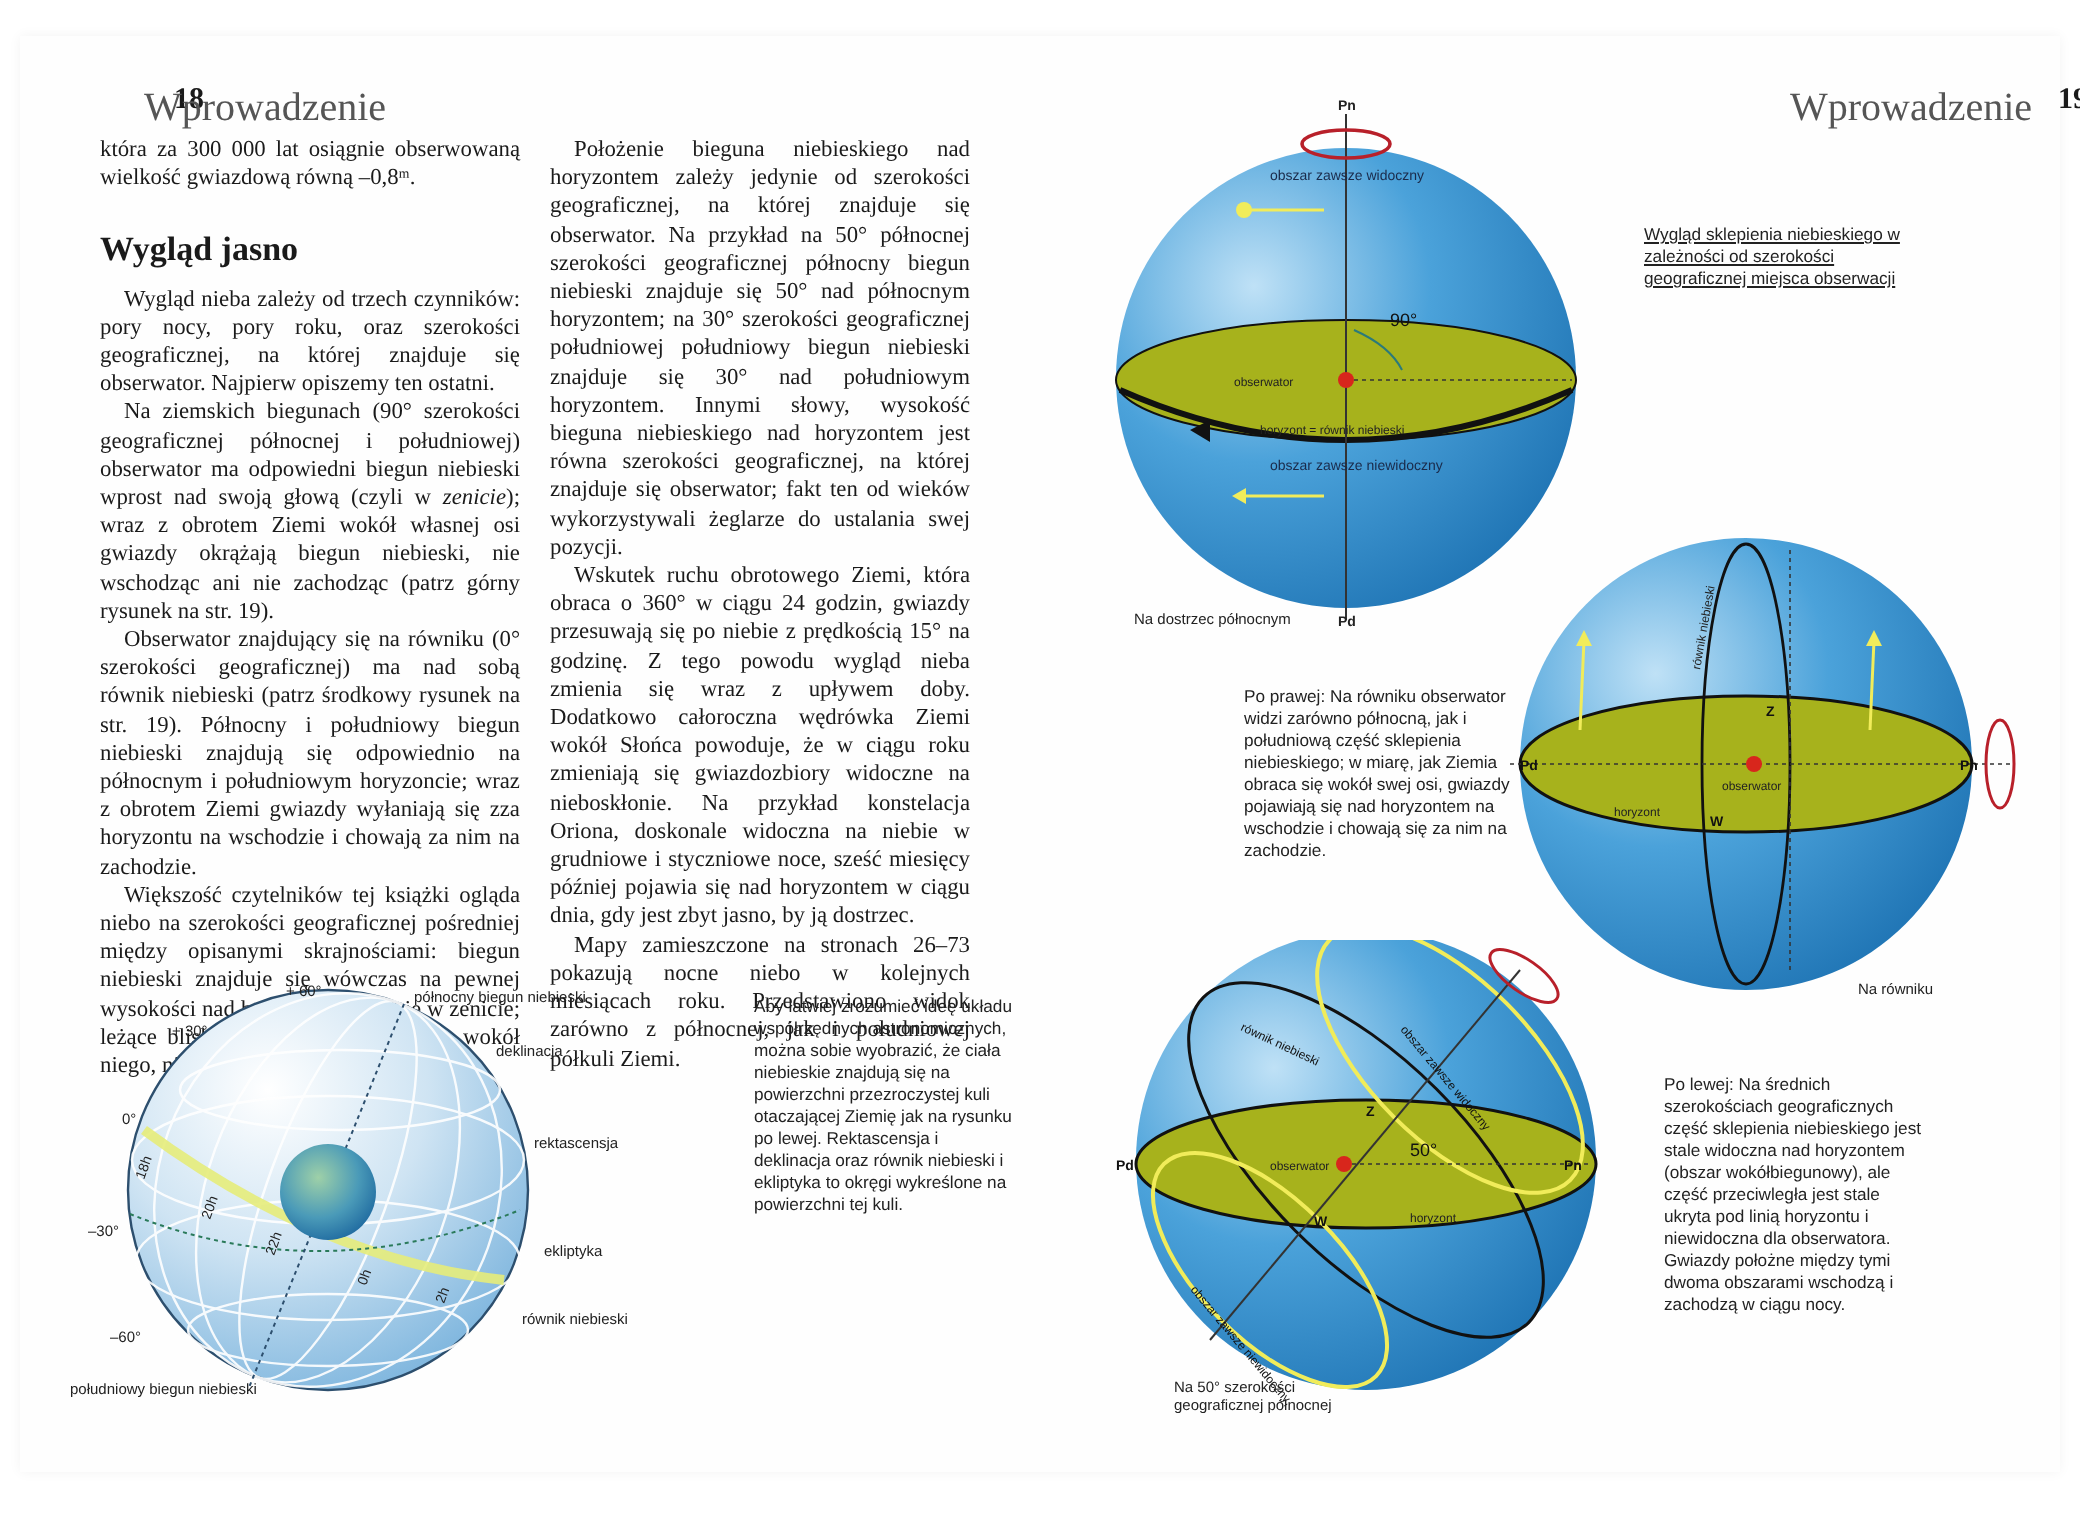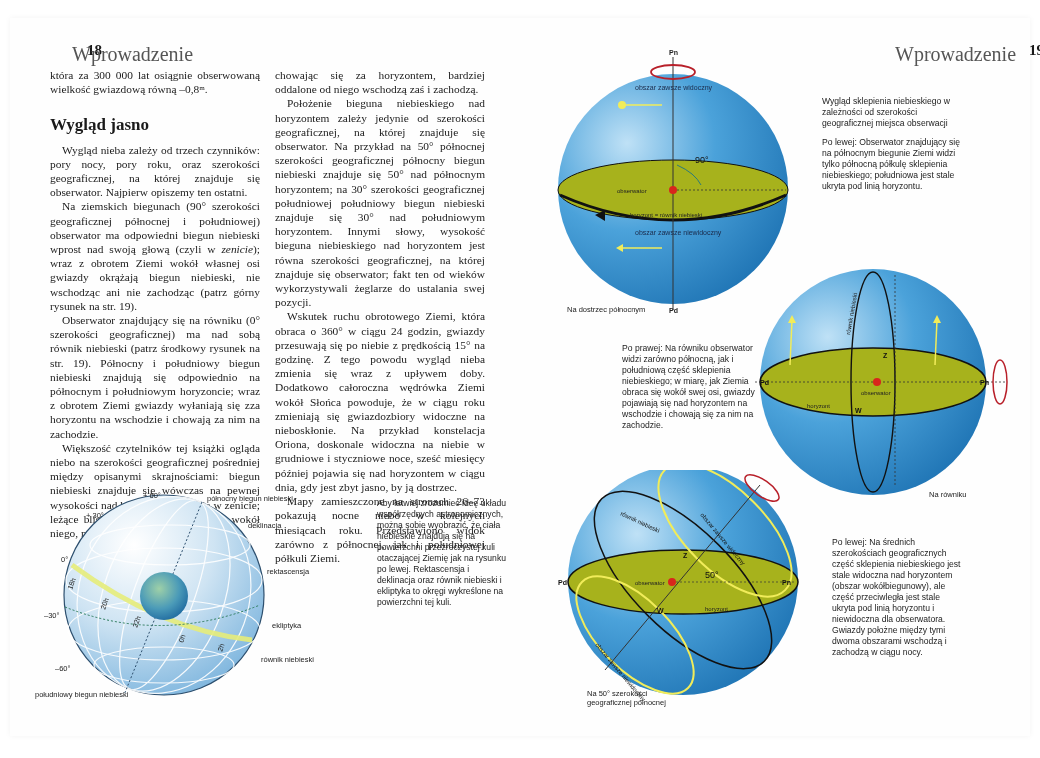--- a/index.html
+++ b/index.html
@@ -5,21 +5,21 @@
   html, body { margin: 0; padding: 0; background: #ffffff; }
   body { width: 1040px; height: 758px; position: relative; overflow: hidden; font-family: "Liberation Serif", serif; color: #1a1a1a; }
   .spread { position: absolute; left: 10px; top: 18px; width: 1020px; height: 718px; background: #fefefe; box-shadow: 0 0 6px rgba(0,0,0,0.05); }
   .page-num { position: absolute; font-weight: bold; font-size: 15px; margin-left: 47px; }
   .running-head { position: absolute; font-size: 20px; color: #555; }
   .col { position: absolute; font-size: 11.4px; line-height: 14.2px; text-align: justify; hyphens: auto; }
   .col p { margin: 0; text-indent: 12px; }
   .col p.noindent { text-indent: 0; }
   .col h2 { font-size: 17px; margin: 22px 0 10px 0; font-weight: bold; }
   .caption { position: absolute; font-family: "Liberation Sans", sans-serif; font-size: 8.6px; line-height: 11px; color: #222; font-stretch: condensed; }
-  .caption p { margin: 0 0 8px 0; }
+  .caption p { margin: 16px 0 8px 0; text-decoration: underline; }
   .lbl { position: absolute; font-family: "Liberation Sans", sans-serif; font-size: 7.5px; color: #222; white-space: nowrap; }
   svg text { font-family: "Liberation Sans", sans-serif; }
 </style>
 </head>
 <body>
 
 <div class="spread"></div>
 
 <div class="page-num" style="left:40px; top:42px;">18</div>
 <div class="running-head" style="left:72px; top:43px;">Wprowadzenie</div>
@@ -27,21 +27,20 @@
 <div class="col" style="left:50px; top:68px; width:210px;">
   <p class="noindent">która za 300 000 lat osiągnie obserwowaną wielkość gwiazdową równą –0,8ᵐ.</p>
   <h2>Wygląd jasno</h2>
   <p>Wygląd nieba zależy od trzech czynników: pory nocy, pory roku, oraz szerokości geograficznej, na której znajduje się obserwator. Najpierw opiszemy ten ostatni.</p>
   <p><span>Na ziemskich biegunach (90° szerokości geograficznej północnej i południowej) obserwator ma odpowiedni biegun niebieski wprost nad swoją głową (czyli w </span><em>zenicie</em><span>); wraz z obrotem Ziemi wokół własnej osi gwiazdy okrążają biegun niebieski, nie wschodząc ani nie zachodząc (patrz górny rysunek na str. 19).</span></p>
   <p>Obserwator znajdujący się na równiku (0° szerokości geograficznej) ma nad sobą równik niebieski (patrz środkowy rysunek na str. 19). Północny i południowy biegun niebieski znajdują się odpowiednio na północnym i południowym horyzoncie; wraz z obrotem Ziemi gwiazdy wyłaniają się zza horyzontu na wschodzie i chowają za nim na zachodzie.</p>
   <p>Większość czytelników tej książki ogląda niebo na szerokości geograficznej pośredniej między opisanymi skrajnościami: biegun niebieski znajduje się wówczas na pewnej wysokości nad horyzontem, ale nie w zenicie; leżące blisko bieguna gwiazdy krążą wokół niego, nie</p>
 </div>
 
 <div class="col" style="left:275px; top:68px; width:210px;">
-  <p class="noindent">chowając się za horyzontem, bardziej oddalone od niego wschodzą zaś i zachodzą.</p>
   <p>Położenie bieguna niebieskiego nad horyzontem zależy jedynie od szerokości geograficznej, na której znajduje się obserwator. Na przykład na 50° północnej szerokości geograficznej północny biegun niebieski znajduje się 50° nad północnym horyzontem; na 30° szerokości geograficznej południowej południowy biegun niebieski znajduje się 30° nad południowym horyzontem. Innymi słowy, wysokość bieguna niebieskiego nad horyzontem jest równa szerokości geograficznej, na której znajduje się obserwator; fakt ten od wieków wykorzystywali żeglarze do ustalania swej pozycji.</p>
   <p>Wskutek ruchu obrotowego Ziemi, która obraca o 360° w ciągu 24 godzin, gwiazdy przesuwają się po niebie z prędkością 15° na godzinę. Z tego powodu wygląd nieba zmienia się wraz z upływem doby. Dodatkowo całoroczna wędrówka Ziemi wokół Słońca powoduje, że w ciągu roku zmieniają się gwiazdozbiory widoczne na nieboskłonie. Na przykład konstelacja Oriona, doskonale widoczna na niebie w grudniowe i styczniowe noce, sześć miesięcy później pojawia się nad horyzontem w ciągu dnia, gdy jest zbyt jasno, by ją dostrzec.</p>
   <p>Mapy zamieszczone na stronach 26–73 pokazują nocne niebo w kolejnych miesiącach roku. Przedstawiono widok zarówno z północnej, jak i południowej półkuli Ziemi.</p>
 </div>
 
 <svg style="position:absolute; left:20px; top:480px;" width="330" height="230">
   <defs>
     <radialGradient id="csg" cx="0.35" cy="0.25" r="0.8">
       <stop offset="0" stop-color="#ffffff"></stop>
       <stop offset="0.5" stop-color="#cfe4f3"></stop>
@@ -116,21 +115,20 @@
   <text x="80" y="45" font-size="7" fill="#1a2a4a">obszar zawsze widoczny</text>
   <text x="80" y="190" font-size="7" fill="#1a2a4a">obszar zawsze niewidoczny</text>
   <text x="140" y="118" font-size="9" fill="#111">90°</text>
   <text x="62" y="148" font-size="6" fill="#222">obserwator</text>
   <text x="75" y="172" font-size="6" fill="#222">horyzont = równik niebieski</text>
 </svg>
 <div class="lbl" style="left:567px; top:305px;">Na dostrzec północnym</div>
 
 <div class="caption" style="left:822px; top:96px; width:140px;">
   <p>Wygląd sklepienia niebieskiego w zależności od szerokości geograficznej miejsca obserwacji</p>
-  <p>Po lewej: Obserwator znajdujący się na północnym biegunie Ziemi widzi tylko północną półkulę sklepienia niebieskiego; południowa jest stale ukryta pod linią horyzontu.</p>
 </div>
 
 <div class="caption" style="left:622px; top:343px; width:140px;">Po prawej: Na równiku obserwator widzi zarówno północną, jak i południową część sklepienia niebieskiego; w miarę, jak Ziemia obraca się wokół swej osi, gwiazdy pojawiają się nad horyzontem na wschodzie i chowają się za nim na zachodzie.</div>
 
 <svg style="position:absolute; left:755px; top:265px;" width="270" height="235">
   <defs>
     <radialGradient id="blue2" cx="0.3" cy="0.3" r="0.85">
       <stop offset="0" stop-color="#bfe1f6"></stop>
       <stop offset="0.45" stop-color="#4ba2da"></stop>
       <stop offset="1" stop-color="#1a6fb0"></stop>

